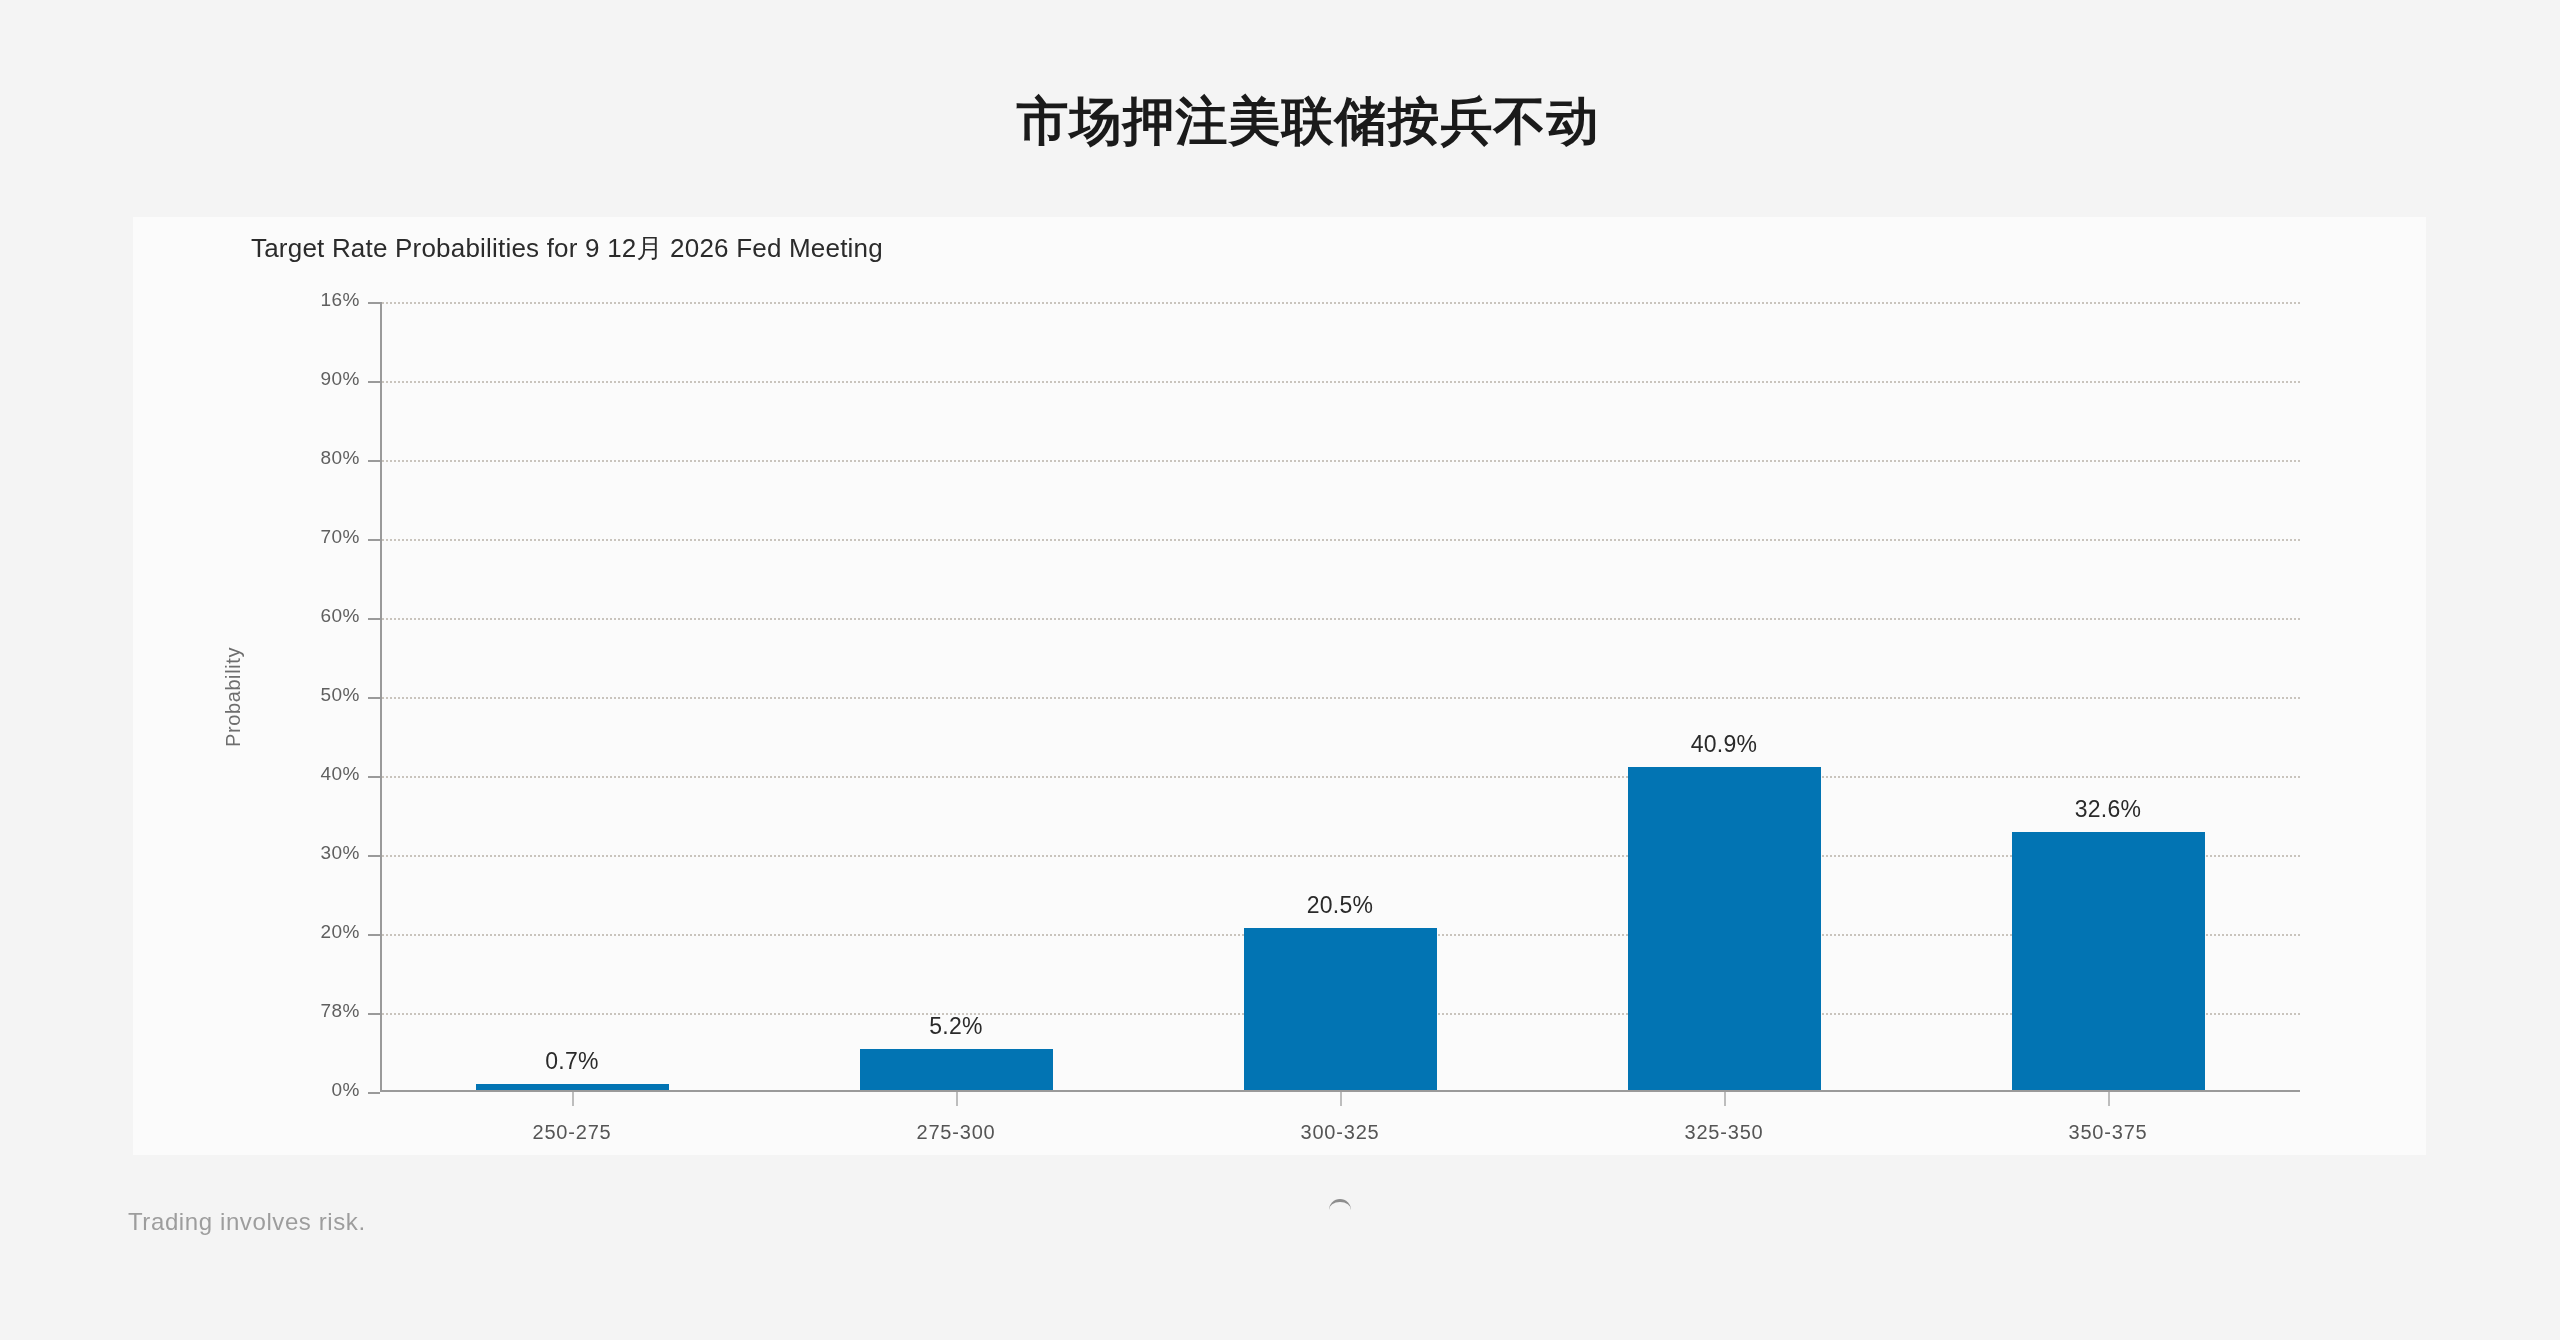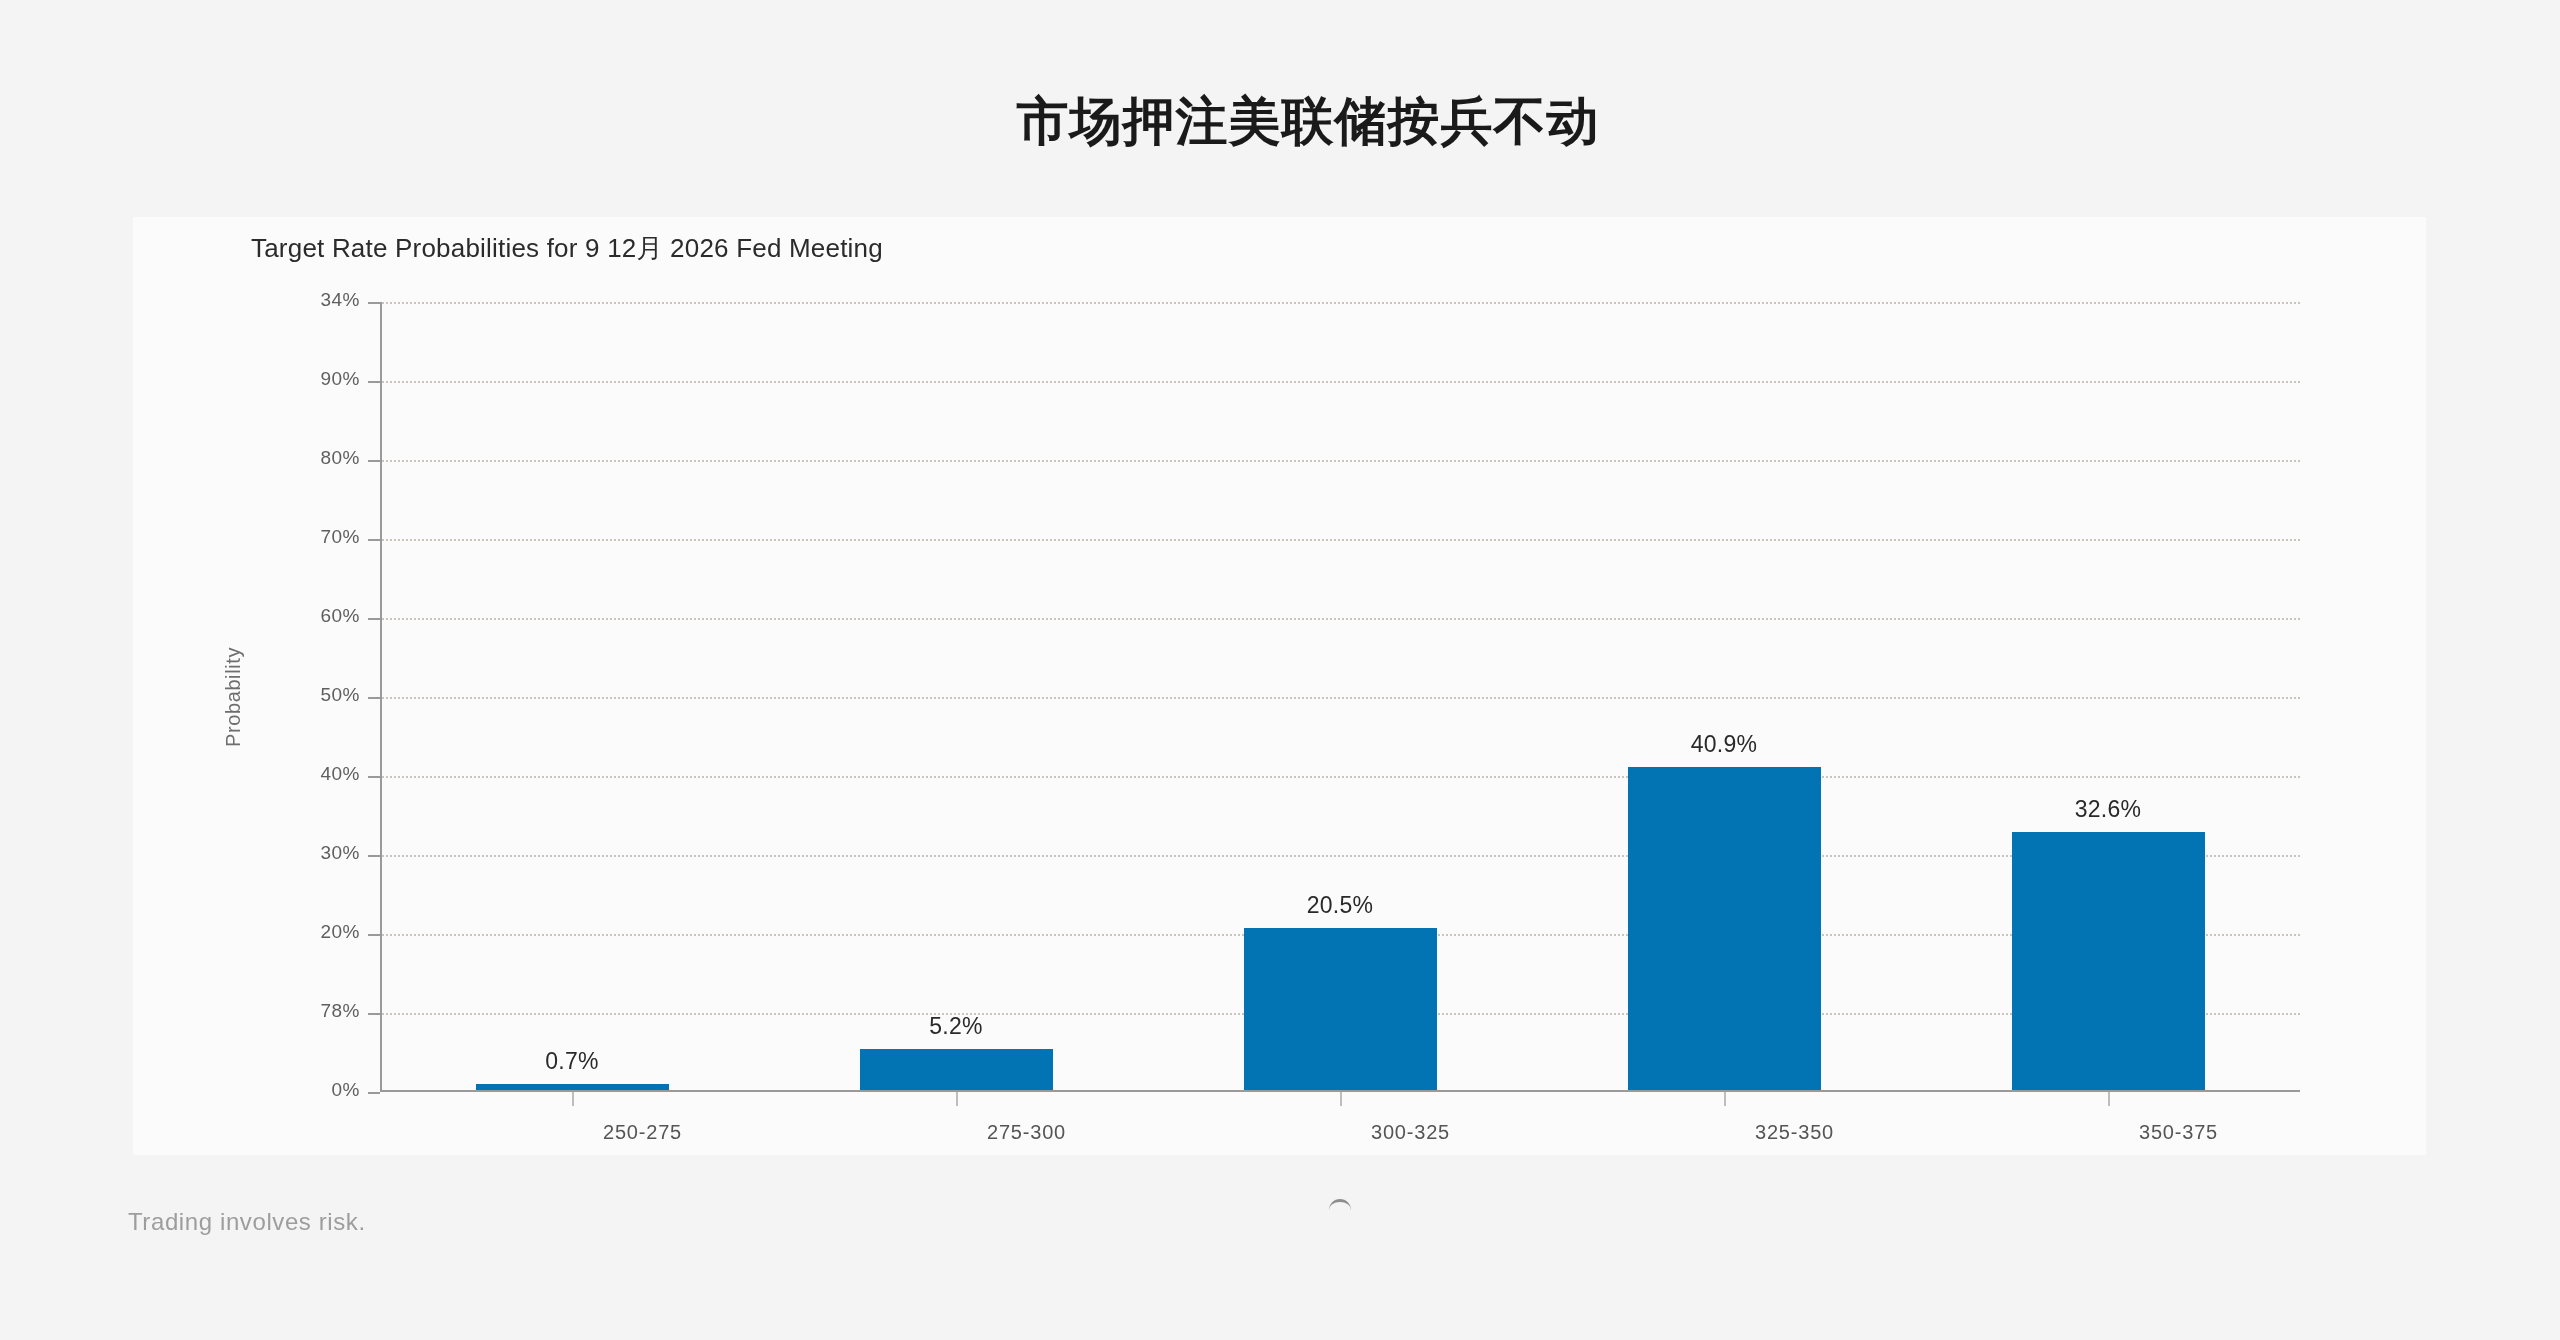--- a/index.html
+++ b/index.html
@@ -156,21 +156,21 @@
     width: 0;
     height: 14px;
     border-left: 2px solid #bdbdbd;
   }
 
   .xtick-label {
     position: absolute;
     bottom: -52px;
     font-size: 20px;
     color: #555555;
-    text-align: right;
+    text-align: center;
     white-space: nowrap;
     letter-spacing: 0.8px;
   }
 
   #x-axis-title {
     position: absolute;
     left: 0;
     bottom: -90px;
     width: 1920px;
     text-align: center;
@@ -246,21 +246,21 @@
           <div class="ylabel-holder" style="top: 382px;">50%</div>
           <div class="ytick-mark" style="top: 316px;"></div>
           <div class="ylabel-holder" style="top: 303px;">60%</div>
           <div class="ytick-mark" style="top: 237px;"></div>
           <div class="ylabel-holder" style="top: 224px;">70%</div>
           <div class="ytick-mark" style="top: 158px;"></div>
           <div class="ylabel-holder" style="top: 145px;">80%</div>
           <div class="ytick-mark" style="top: 79px;"></div>
           <div class="ylabel-holder" style="top: 66px;">90%</div>
           <div class="ytick-mark" style="top: 0px;"></div>
-          <div class="ylabel-holder" style="top: -13px;">34%</div>
+          <div class="ylabel-holder" style="top: -13px;">16%</div>
         </div>
       <div id="bars">
           <div class="bar" title="250-275: 0.7%" style="left: 95.5px; width: 193px; height: 5.53px;"></div>
           <div class="bar-value" style="left: 92px; width: 200px; top: 746.47px;">0.7%</div>
           <div class="bar" title="275-300: 5.2%" style="left: 479.5px; width: 193px; height: 41.08px;"></div>
           <div class="bar-value" style="left: 476px; width: 200px; top: 710.92px;">5.2%</div>
           <div class="bar" title="300-325: 20.5%" style="left: 863.5px; width: 193px; height: 161.95px;"></div>
           <div class="bar-value" style="left: 860px; width: 200px; top: 590.05px;">20.5%</div>
           <div class="bar" title="325-350: 40.9%" style="left: 1247.5px; width: 193px; height: 323.11px;"></div>
           <div class="bar-value" style="left: 1244px; width: 200px; top: 428.89px;">40.9%</div>

